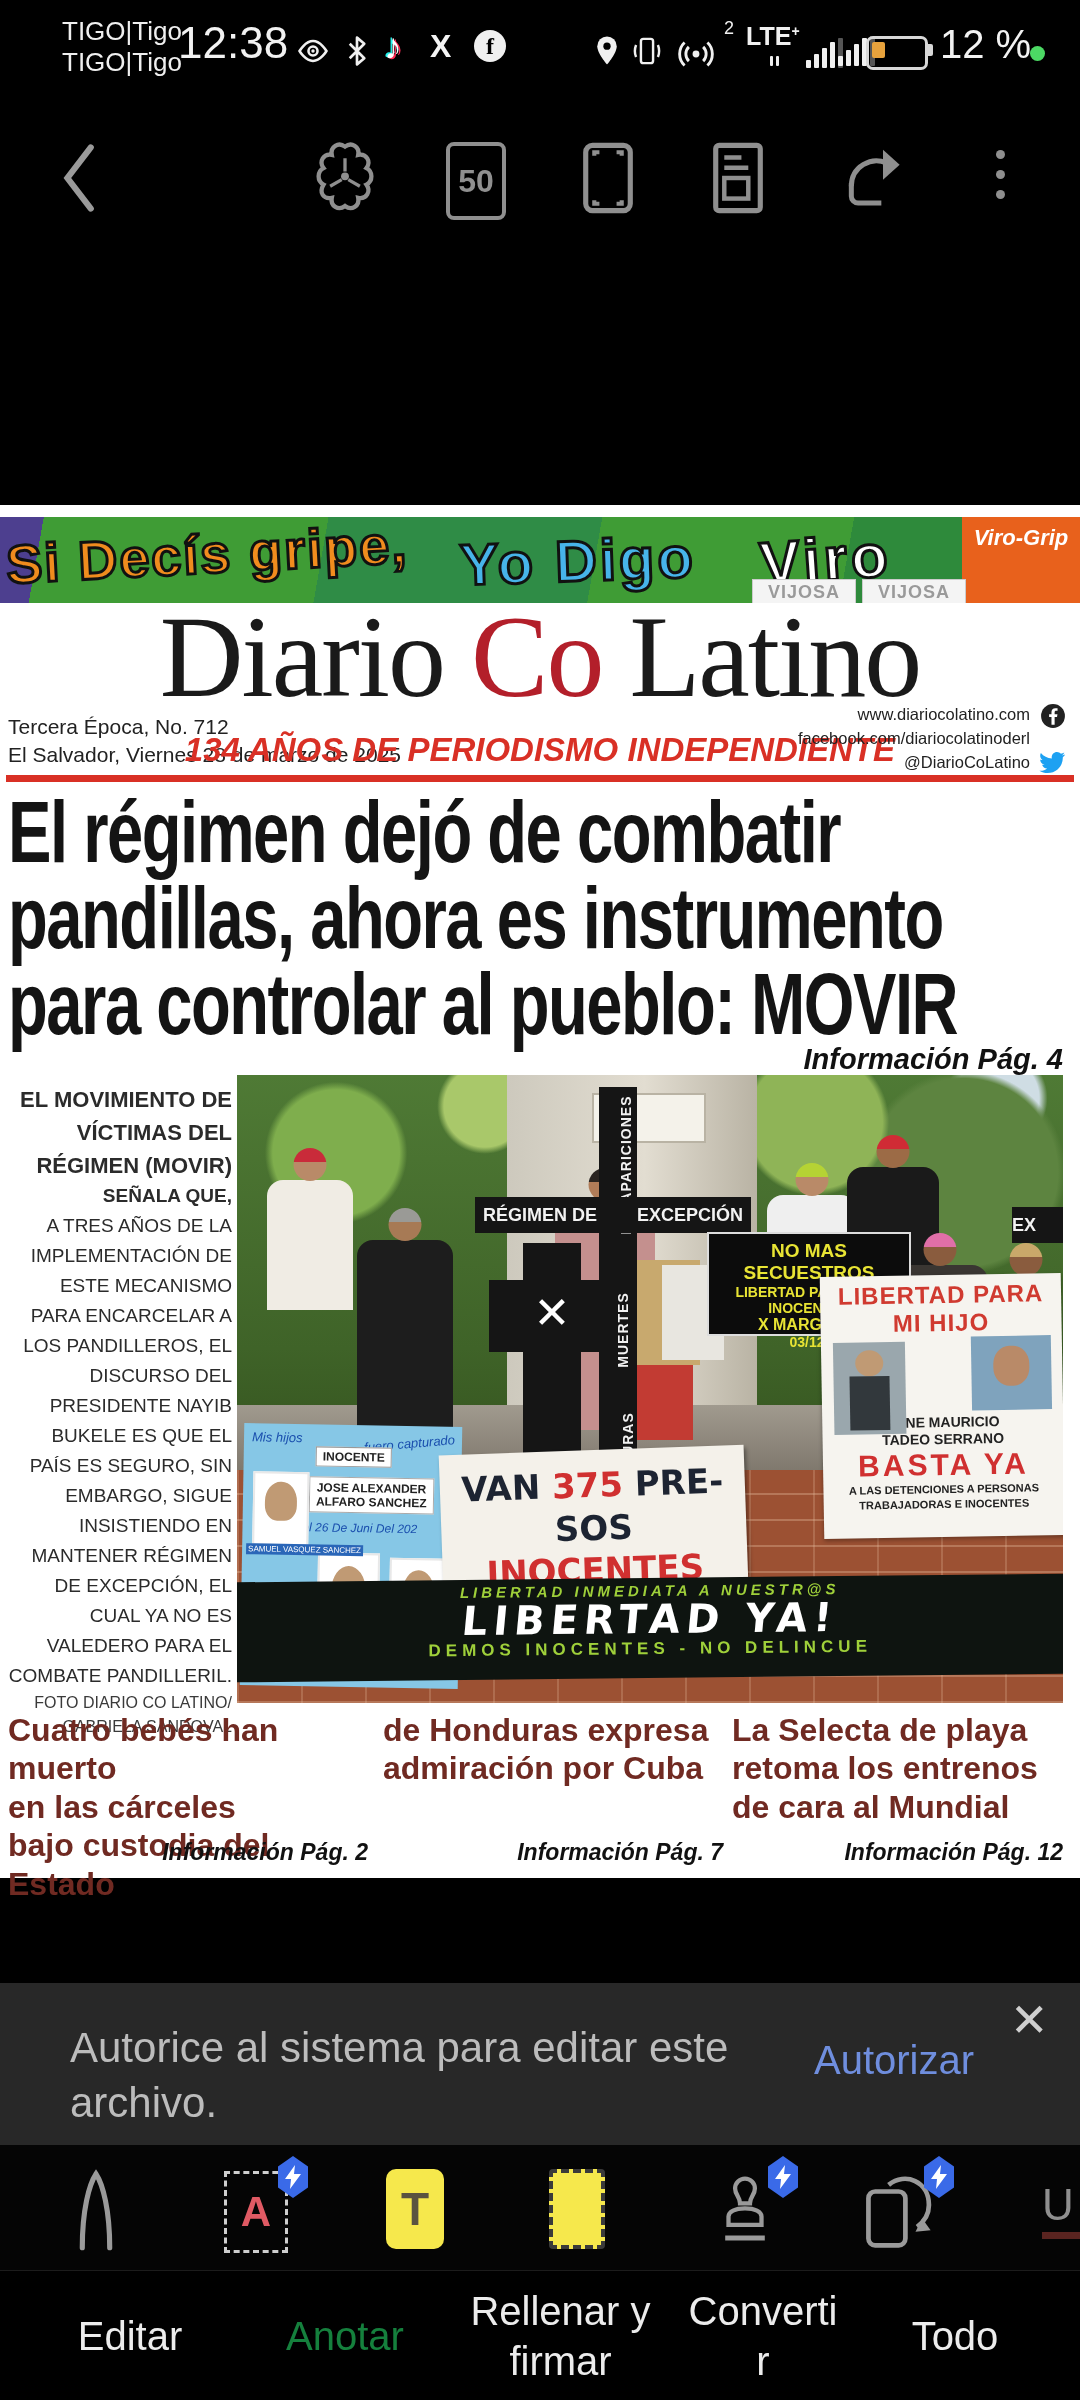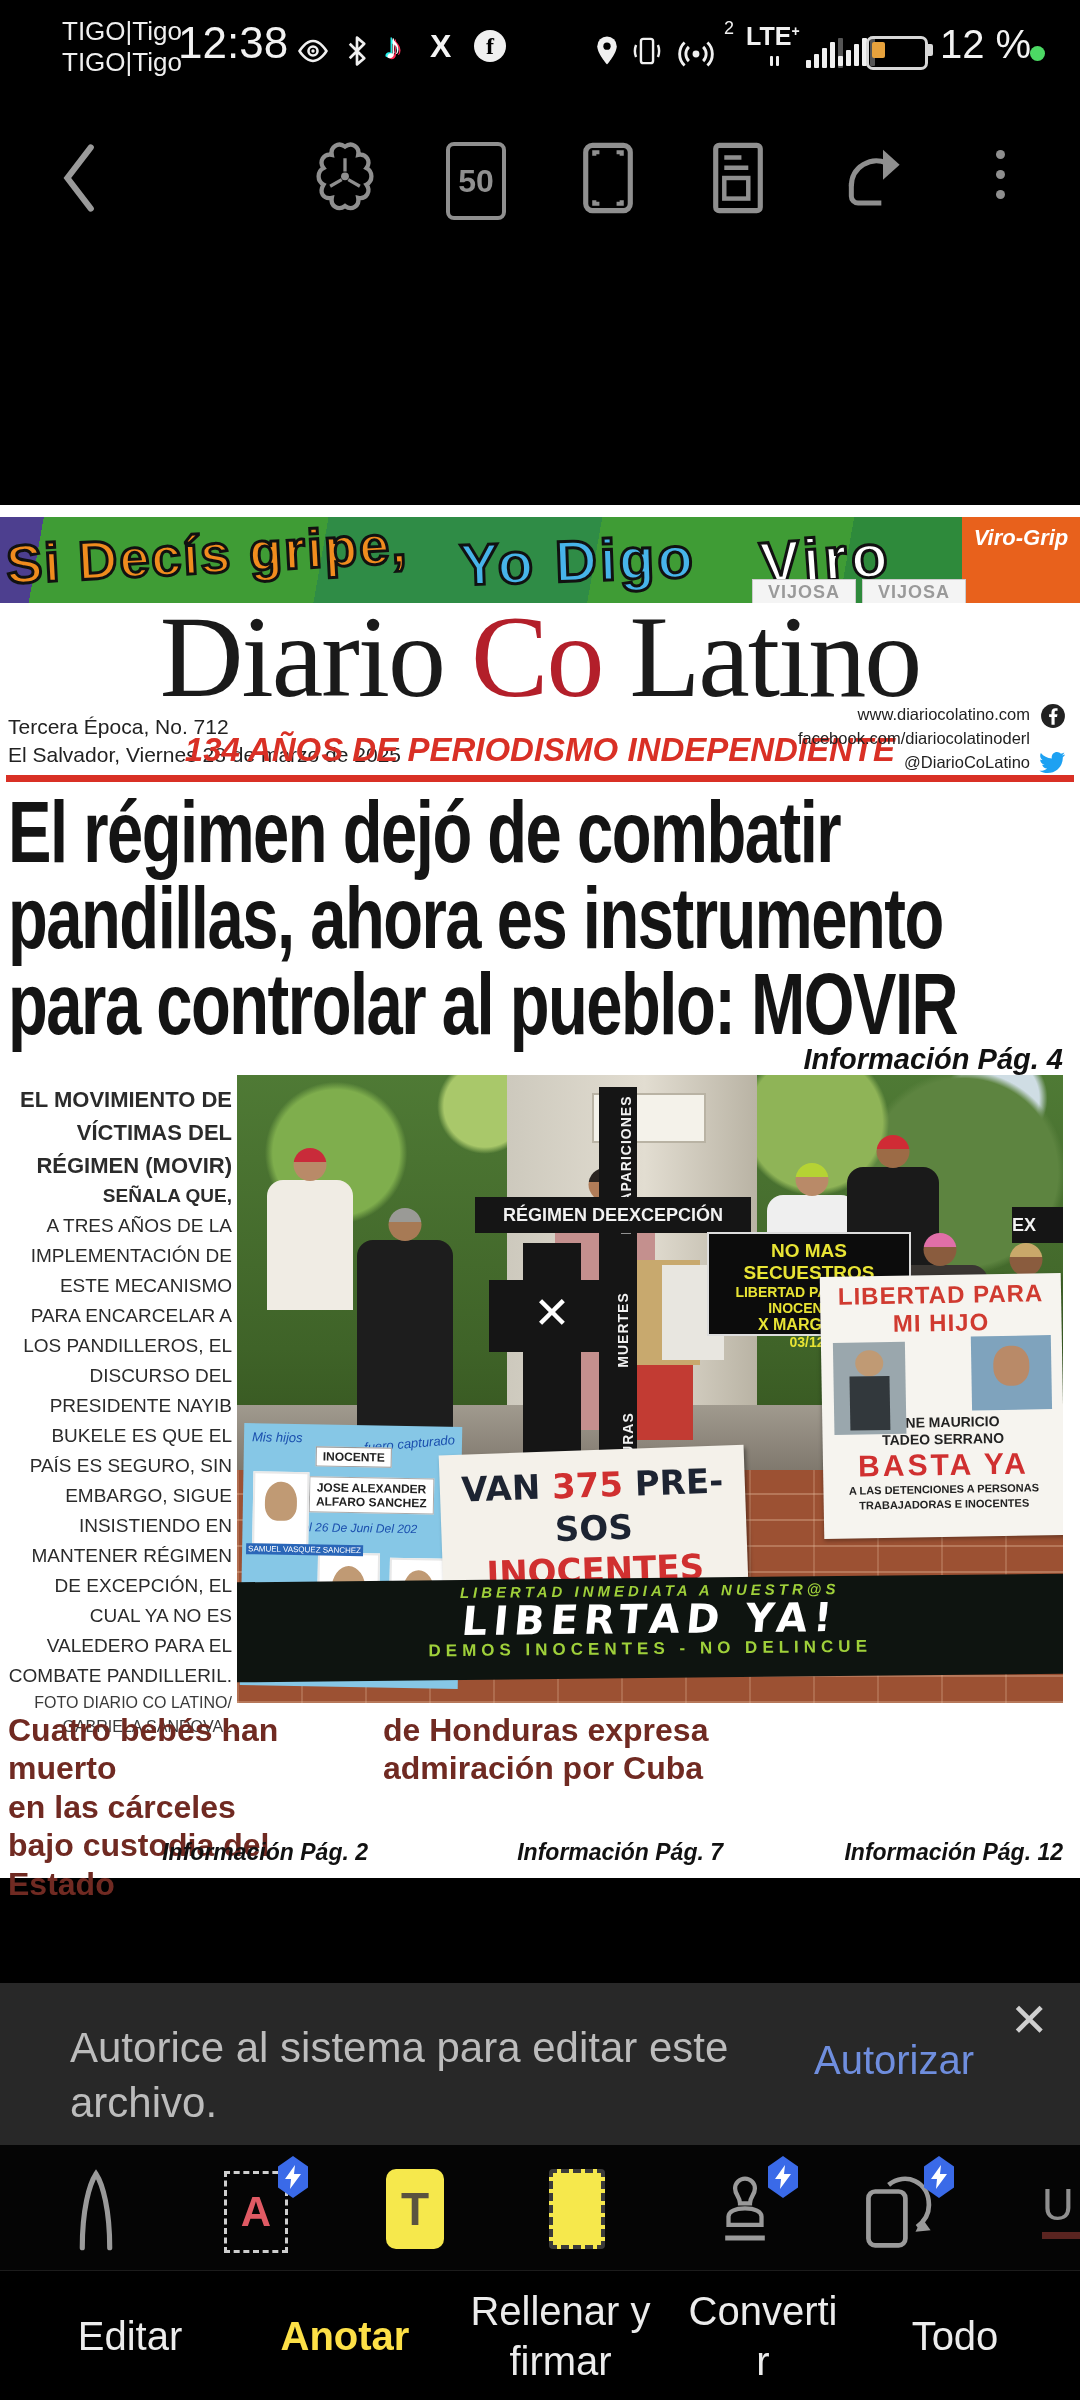--- a/index.html
+++ b/index.html
@@ -73,21 +73,21 @@
   .ph-ground{left:0;top:395px;width:826px;height:233px;background:#9c5133;
     background-image:repeating-linear-gradient(0deg,rgba(230,190,160,.35) 0 2px,transparent 2px 26px),
                      repeating-linear-gradient(90deg,rgba(230,190,160,.25) 0 2px,transparent 2px 64px);}
   .person{position:absolute;border-radius:16px 16px 0 0;background:var(--shirt);}
   .person::before{content:"";position:absolute;left:50%;transform:translateX(-50%);top:-32px;
     width:33px;height:33px;border-radius:50%;background:linear-gradient(var(--cap) 42%,var(--skin) 42%);}
   .cross{background:#151515;color:#f2f2f2;}
   .vword{position:absolute;color:#f2f2f2;font-weight:bold;font-size:14px;letter-spacing:1px;
          transform:rotate(-90deg);transform-origin:center;white-space:nowrap;}
   .crossbar{left:238px;top:122px;width:276px;height:36px;display:flex;align-items:center;
-            justify-content:center;padding:0 8px;box-sizing:border-box;font-weight:bold;font-size:18px;}
+            justify-content:space-between;padding:0 8px;box-sizing:border-box;font-weight:bold;font-size:18px;}
   .sign-nomas{left:470px;top:157px;width:200px;height:100px;background:#0c0c0c;border:2px solid #ddd;
               color:#e8e434;text-align:center;font-weight:bold;}
   .sign-van{left:205px;top:375px;width:305px;height:195px;background:#f4f1ea;transform:rotate(-2deg);
             box-shadow:2px 3px 4px rgba(0,0,0,.4);text-align:center;color:#1d2432;font-weight:bold;}
   .sign-van div{font-size:34px;line-height:1.25;font-family:"DejaVu Sans",sans-serif;}
   .sign-van .r{color:#d03030;}
   .bukele{left:300px;top:572px;width:170px;height:26px;background:#efece4;color:#d03030;
           font-weight:bold;font-size:18px;text-align:center;line-height:26px;letter-spacing:2px;transform:rotate(-2deg);}
   .poster-blue{left:5px;top:350px;width:218px;height:262px;background:#86c7e6;transform:rotate(1deg);
                color:#1a4fae;overflow:hidden;}
@@ -131,21 +131,21 @@
          border-radius:4px;box-sizing:border-box;}
   .bolt{position:absolute;width:30px;height:42px;background:#3a6ae8;
         clip-path:polygon(50% 0,100% 25%,100% 75%,50% 100%,0 75%,0 25%);}
   .bolt svg{position:absolute;left:7px;top:9px;}
   .uund{left:1042px;top:2180px;width:60px;color:#8f8f8f;font-size:44px;text-align:left;}
   .uund i{display:block;width:52px;height:7px;background:#5a2420;margin-top:2px;}
   
   .bnav{left:0;top:2270px;width:1080px;height:130px;background:#000;border-top:1px solid #1c1c1c;
         display:flex;align-items:center;}
   .bnav .it{position:absolute;color:#ececec;font-size:40px;text-align:center;top:50%;transform:translateY(-50%);line-height:1.25;}
-  .bnav .active{color:#fde047;font-weight:bold;}
+  .bnav .active{color:#15803d;}
   .brk{word-break:break-all;}
 </style>
 </head>
 <body>
 
 <div id="screen">
 
   <div class="abs carrier sb">
     <div>TIGO|Tigo</div>
     <div>TIGO|Tigo</div>
@@ -390,20 +390,25 @@
       <span class="ln">Cuatro bebés han muerto</span>
       <span class="ln">en las cárceles</span>
       <span class="ln">bajo custodia del Estado</span>
     </div>
     <div class="tref" style="left:8px;width:360px">Información Pág. 2</div>
     <div class="teaser" style="left:383px;width:340px">
       <span class="ln">de Honduras expresa</span>
       <span class="ln">admiración por Cuba</span>
     </div>
     <div class="tref" style="left:383px;width:340px">Información Pág. 7</div>
+    <div class="teaser" style="left:732px;width:331px">
+      <span class="ln">La Selecta de playa</span>
+      <span class="ln">retoma los entrenos</span>
+      <span class="ln">de cara al Mundial</span>
+    </div>
     <div class="tref" style="left:732px;width:331px">Información Pág. 12</div>
   </div>
 
   <div class="abs auth">
     <div class="msg">
       <span>Autorice al sistema para editar este</span><br>
       <span>archivo.</span>
     </div>
     <span class="act">Autorizar</span>
     <span class="x">✕</span>

